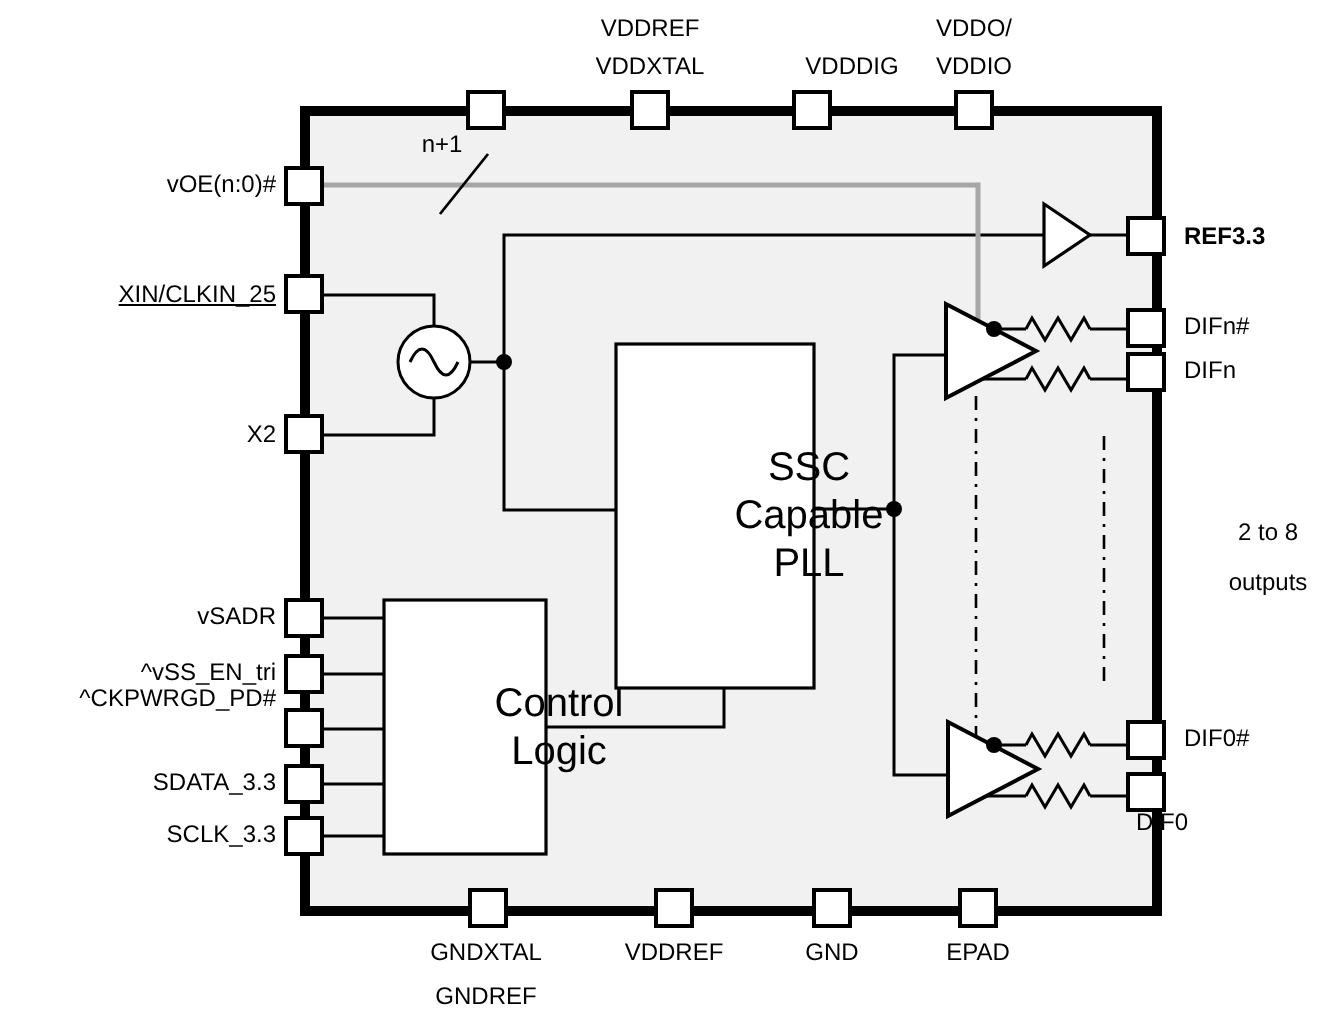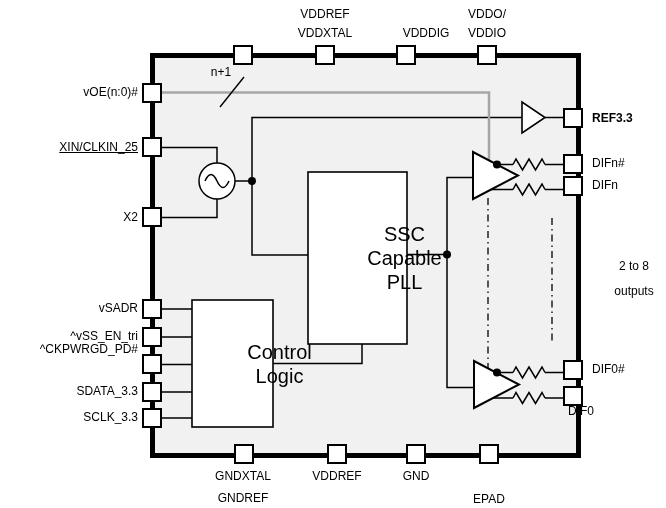--- a/index.html
+++ b/index.html
@@ -121,21 +121,21 @@
   <div class="lbl" style="left:592px; top:176px;">DIFn</div>
   <div class="lbl" style="left:592px; top:360px;">DIF0#</div>
   <div class="lbl" style="left:568px; top:386px;margin-top:16px;">DIF0</div>
 
   <div class="lbl ctr b2" style="left:193px; top:466px; width:100px;">
     <div>GNDXTAL</div>
     <div>GNDREF</div>
   </div>
   <div class="lbl ctr" style="left:287px; top:467px; width:100px;">VDDREF</div>
   <div class="lbl ctr" style="left:366px; top:467px; width:100px;">GND</div>
-  <div class="lbl ctr" style="left:439px; top:467px; width:100px;margin-top:23px;">EPAD</div>
+  <div class="lbl ctr" style="left:439px; top:467px; width:100px;">EPAD</div>
 
   <div class="blk-text" style="left:308px; top:172px; width:99px; height:172px;">
     <div>SSC</div>
     <div>Capable</div>
     <div>PLL</div>
   </div>
   <div class="blk-text" style="left:192px; top:300px; width:81px; height:127px;">
     <div>Control</div>
     <div>Logic</div>
   </div>

